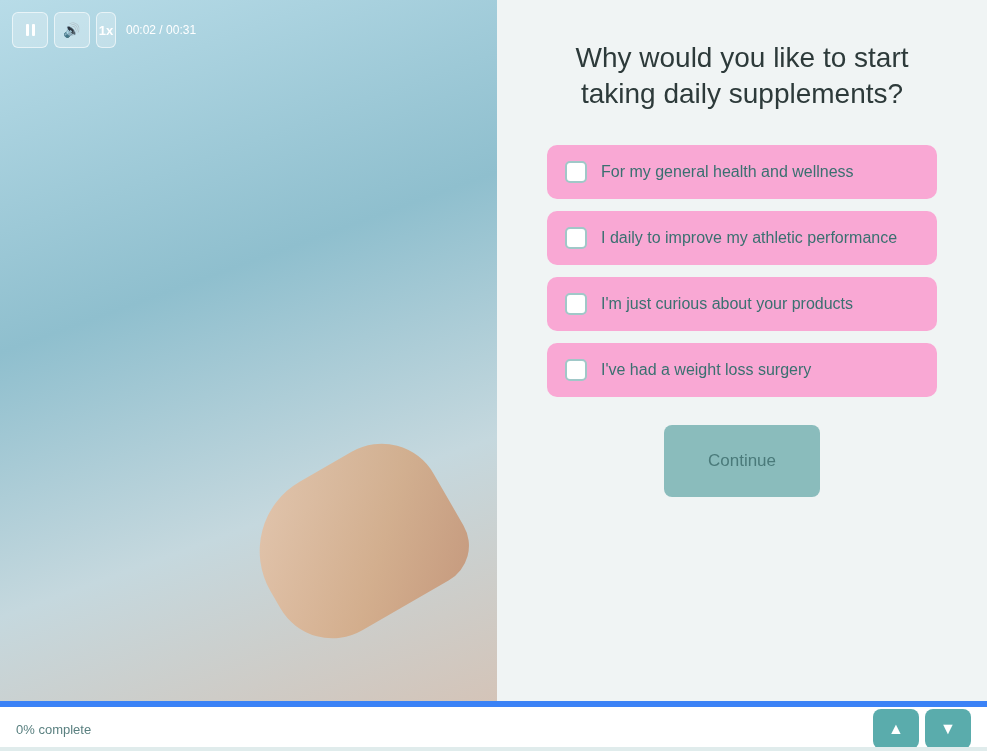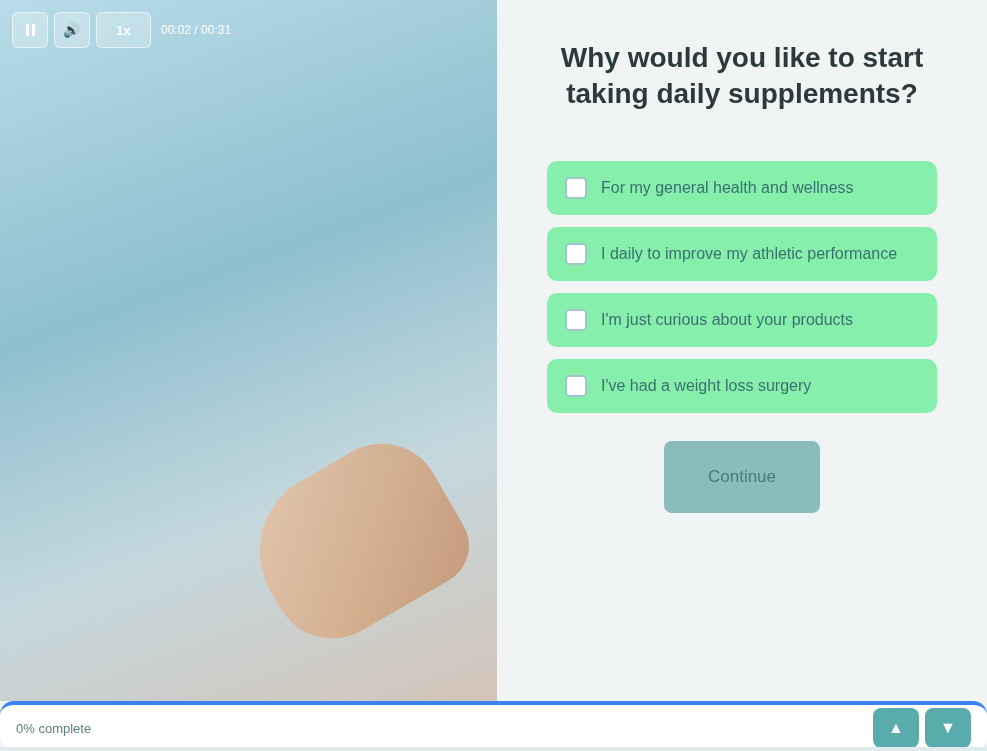--- a/index.html
+++ b/index.html
@@ -47,21 +47,21 @@
       border: 1.5px solid rgba(255,255,255,0.6);
       display: flex;
       align-items: center;
       justify-content: center;
       cursor: pointer;
       color: white;
       font-size: 14px;
     }
 
     .ctrl-btn-speed {
-      width: 55px;
+      width: 20px;
       height: 36px;
       border-radius: 6px;
       background: rgba(255,255,255,0.25);
       border: 1.5px solid rgba(255,255,255,0.6);
       display: flex;
       align-items: center;
       justify-content: center;
       cursor: pointer;
       color: white;
       font-size: 13px;
@@ -101,36 +101,36 @@
       background: #f0f4f4;
       display: flex;
       flex-direction: column;
       align-items: center;
       padding: 40px 50px 20px;
       overflow-y: auto;
     }
 
     .question-title {
       font-size: 28px;
-      font-weight: 700;
+      font-weight: 400;
       color: #2d3a3a;
       text-align: center;
       line-height: 1.3;
-      margin-bottom: 48px;
+      margin-bottom: 32px;
     }
 
     .options-list {
       width: 100%;
       display: flex;
       flex-direction: column;
       gap: 12px;
     }
 
     .option-item {
-      background: #86efac;
+      background: #f9a8d4;
       border-radius: 10px;
       padding: 16px 18px;
       display: flex;
       align-items: center;
       gap: 14px;
       cursor: pointer;
       transition: background 0.15s;
     }
 
     .option-checkbox {
@@ -161,27 +161,26 @@
       font-size: 17px;
       font-weight: 500;
       cursor: pointer;
       transition: background 0.15s;
     }
 
     
     .bottom-bar {
       height: 50px;
       background: white;
-      border-top: 4px solid #3b82f6;
+      border-top: 6px solid #3b82f6;
       display: flex;
       align-items: center;
       padding: 0 16px;
       justify-content: space-between;
       position: relative;
-      border-radius: 14px;
     }
 
     .progress-text {
       font-size: 13px;
       color: #5a8080;
       font-weight: 500;
     }
 
     .progress-bar-container {
       position: absolute;

